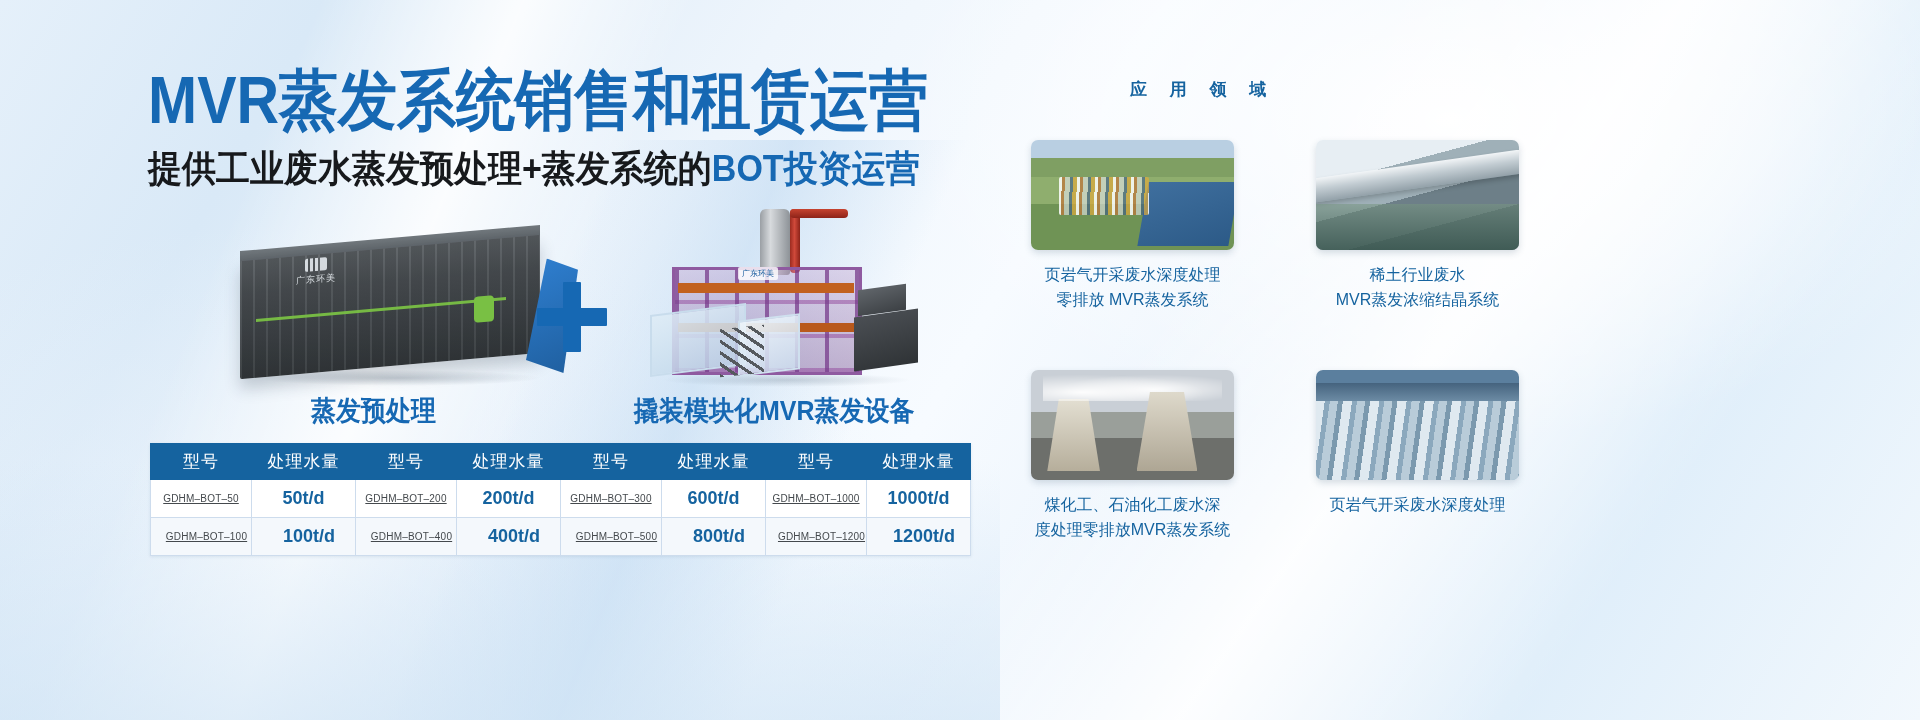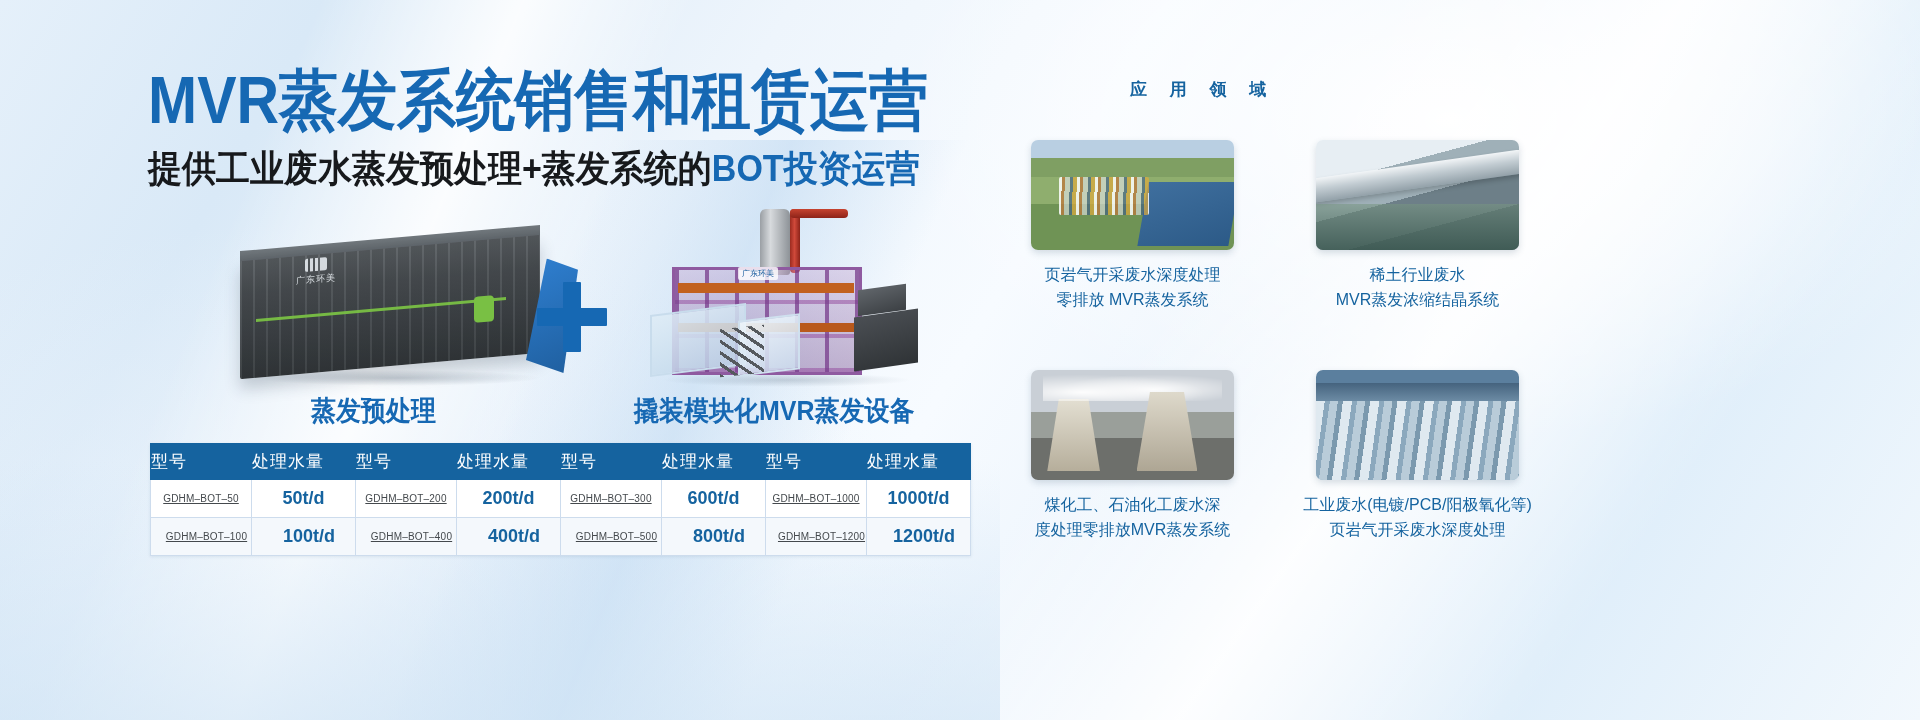--- a/index.html
+++ b/index.html
@@ -238,21 +238,21 @@
     table-layout: fixed;
     box-shadow: 0 1px 3px rgba(40,80,120,.10);
   }
   #spec-table th {
     background: #15639f;
     color: #ffffff;
     font-size: 17px;
     font-weight: 400;
     height: 36px;
     border: 1px solid #15639f;
-    text-align: left;
+    text-align: center;
     letter-spacing: 1px;
     margin-left: 36px;
   }
   #spec-table td {
     height: 38px;
     font-size: 14px;
     text-align: center;
     border: 1px solid #cddced;
     color: #3c4246;
     background: #ffffff;
@@ -499,19 +499,18 @@
       <div class="app-thumb thumb-rare"></div>
       <div class="app-caption">
         <span class="l">稀土行业废水</span>
         <span class="l">MVR蒸发浓缩结晶系统</span>
       </div>
     </div>
 
     <div class="app-card" id="app-3">
       <div class="app-thumb thumb-basin"></div>
       <div class="app-caption">
-        <span class="l">工业废水(电镀/PCB/阳极氧化等)</span>
         <span class="l">页岩气开采废水深度处理</span>
       </div>
     </div>
 
   </div>
 </div>
 
 </body></html>

